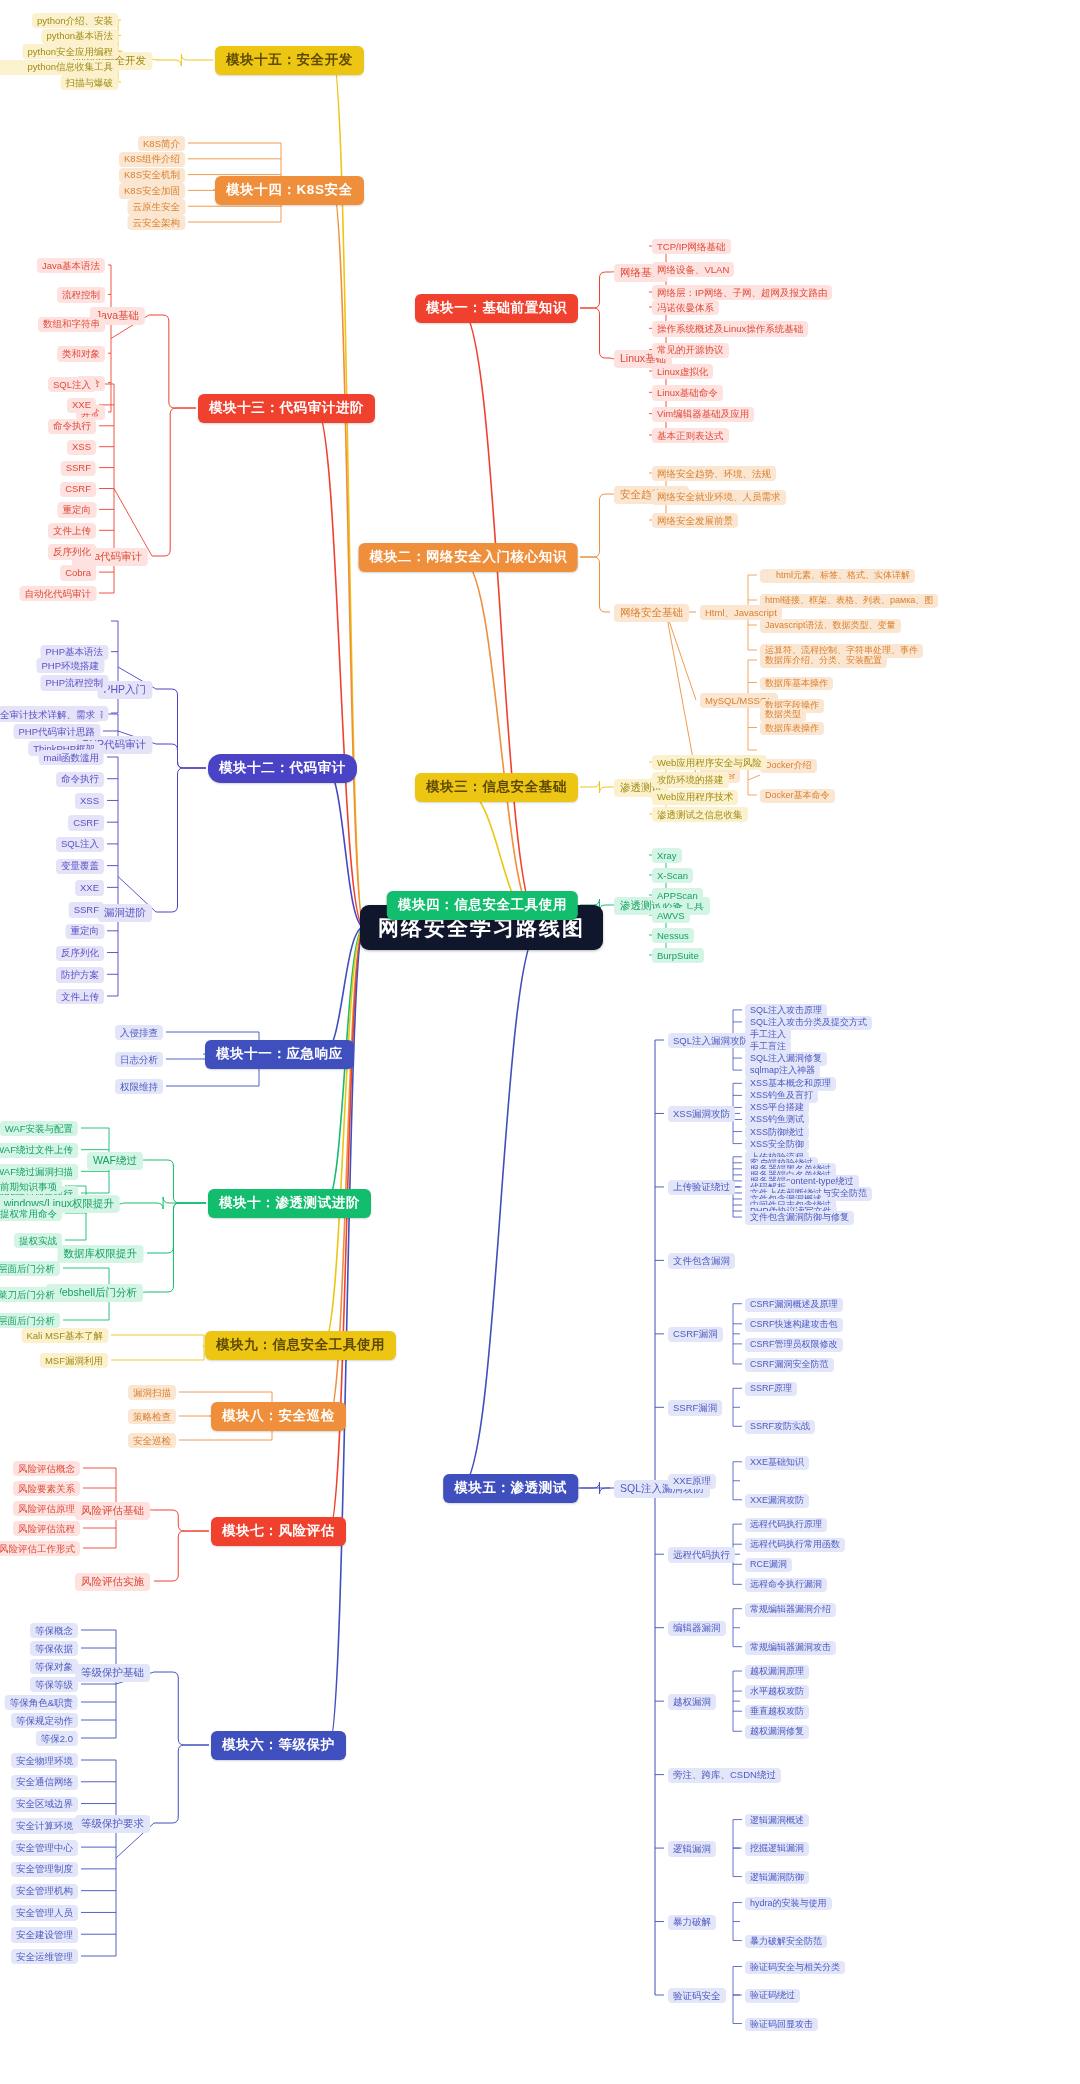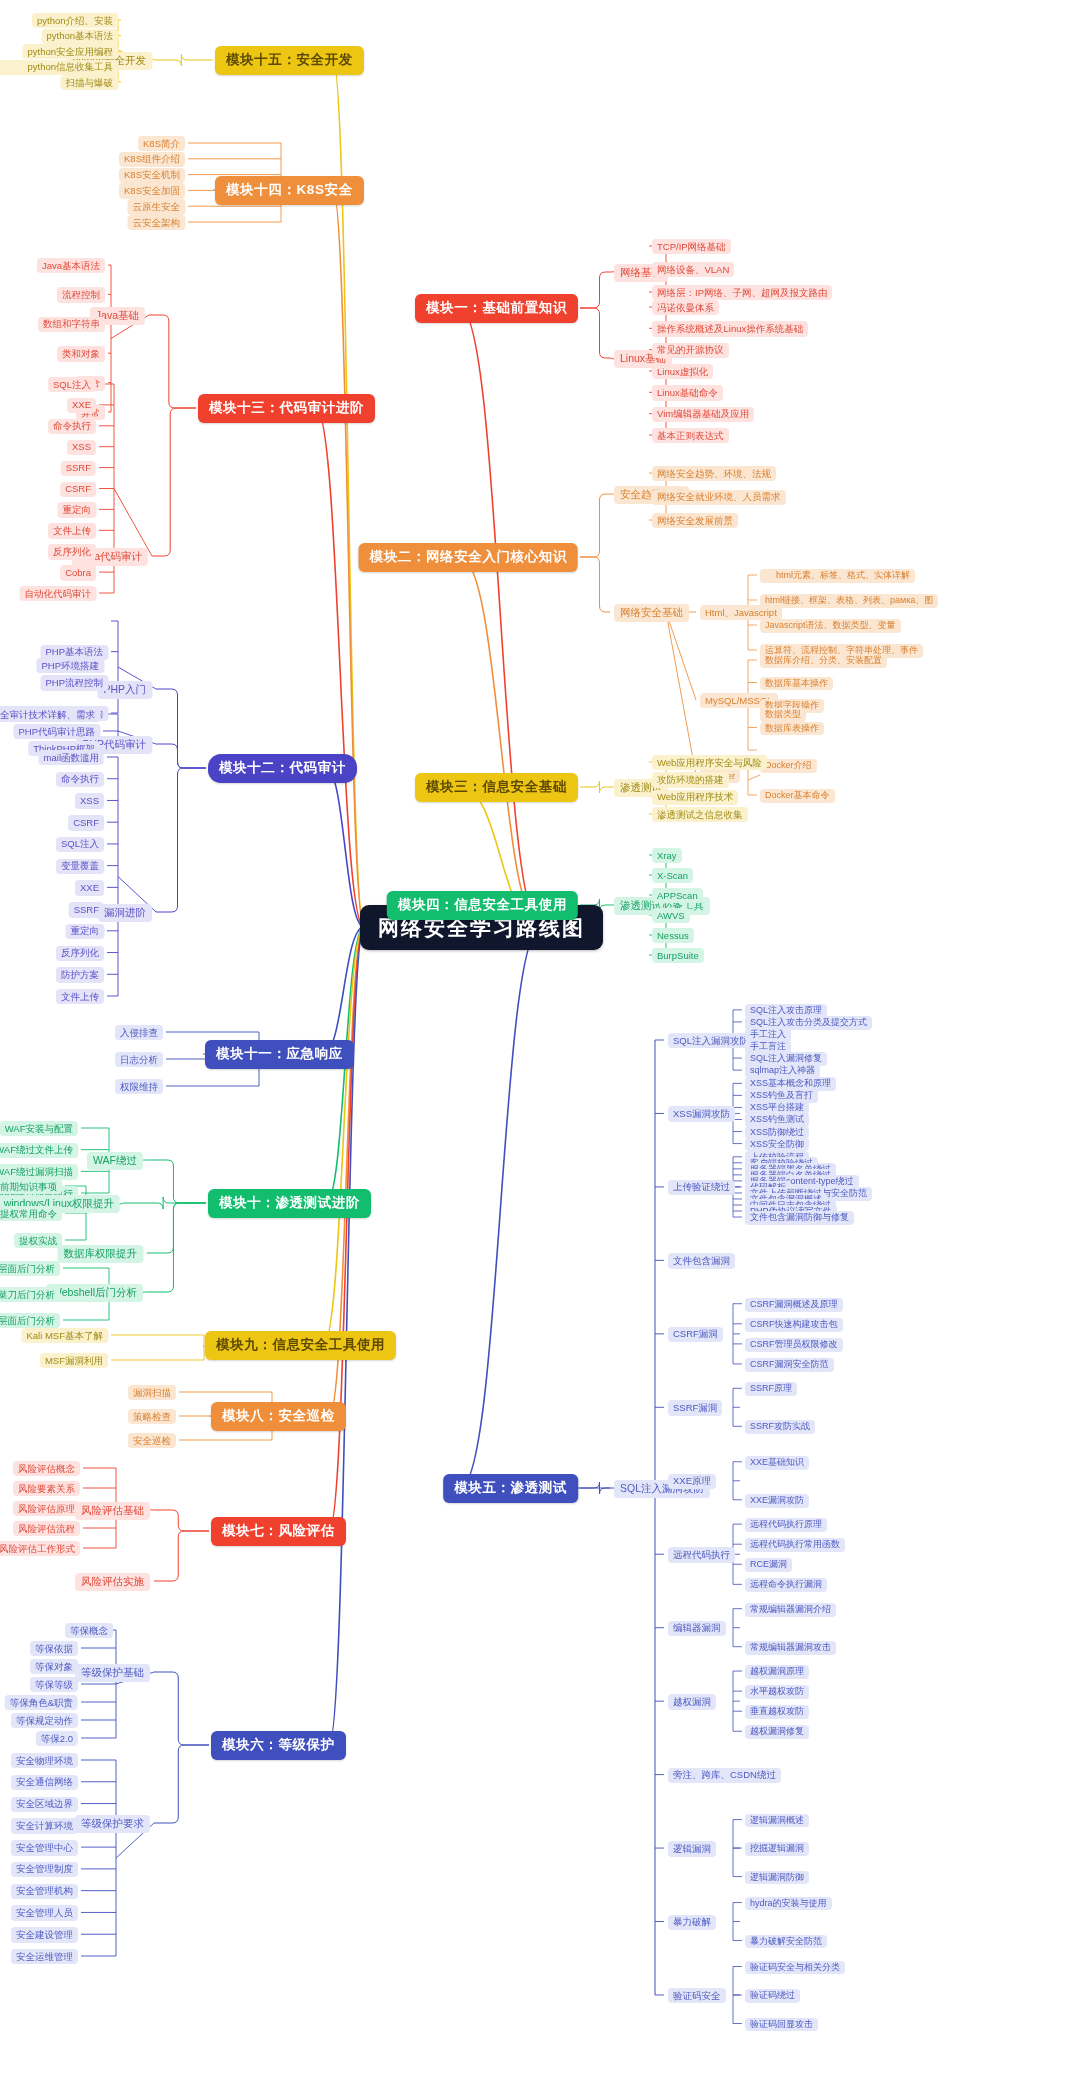--- a/index.html
+++ b/index.html
@@ -457,21 +457,21 @@
         <div class="node l3" style="top: 1461px; left: 80px; transform: translateX(-100%);">风险评估概念</div>
         <div class="node l3" style="top: 1481px; left: 80px; transform: translateX(-100%);">风险要素关系</div>
         <div class="node l3" style="top: 1501px; left: 80px; transform: translateX(-100%);">风险评估原理</div>
         <div class="node l3" style="top: 1521px; left: 80px; transform: translateX(-100%);">风险评估流程</div>
         <div class="node l3" style="top: 1541px; left: 80px; transform: translateX(-100%);">风险评估工作形式</div>
         <div class="node l2" style="top: 1573px; left: 150px; transform: translateX(-100%);">风险评估实施</div>
       </div>
       <div class="t-indigo">
         <div class="node mod" style="top: 1731px; left: 211px;">模块六：等级保护</div>
         <div class="node l2" style="top: 1664px; left: 150px; transform: translateX(-100%);">等级保护基础</div>
-        <div class="node l3" style="top: 1623px; left: 78px; transform: translateX(-100%); margin-left: 35px;">等保概念</div>
+        <div class="node l3" style="top: 1623px; left: 78px; transform: translateX(-100%);">等保概念</div>
         <div class="node l3" style="top: 1641px; left: 78px; transform: translateX(-100%);">等保依据</div>
         <div class="node l3" style="top: 1659px; left: 78px; transform: translateX(-100%);">等保对象</div>
         <div class="node l3" style="top: 1677px; left: 78px; transform: translateX(-100%);">等保等级</div>
         <div class="node l3" style="top: 1695px; left: 78px; transform: translateX(-100%);">等保角色&amp;职责</div>
         <div class="node l3" style="top: 1713px; left: 78px; transform: translateX(-100%);">等保规定动作</div>
         <div class="node l3" style="top: 1731px; left: 78px; transform: translateX(-100%);">等保2.0</div>
         <div class="node l2" style="top: 1815px; left: 150px; transform: translateX(-100%);">等级保护要求</div>
         <div class="node l3" style="top: 1753px; left: 78px; transform: translateX(-100%);">安全物理环境</div>
         <div class="node l3" style="top: 1774.78px; left: 78px; transform: translateX(-100%);">安全通信网络</div>
         <div class="node l3" style="top: 1796.56px; left: 78px; transform: translateX(-100%);">安全区域边界</div>

